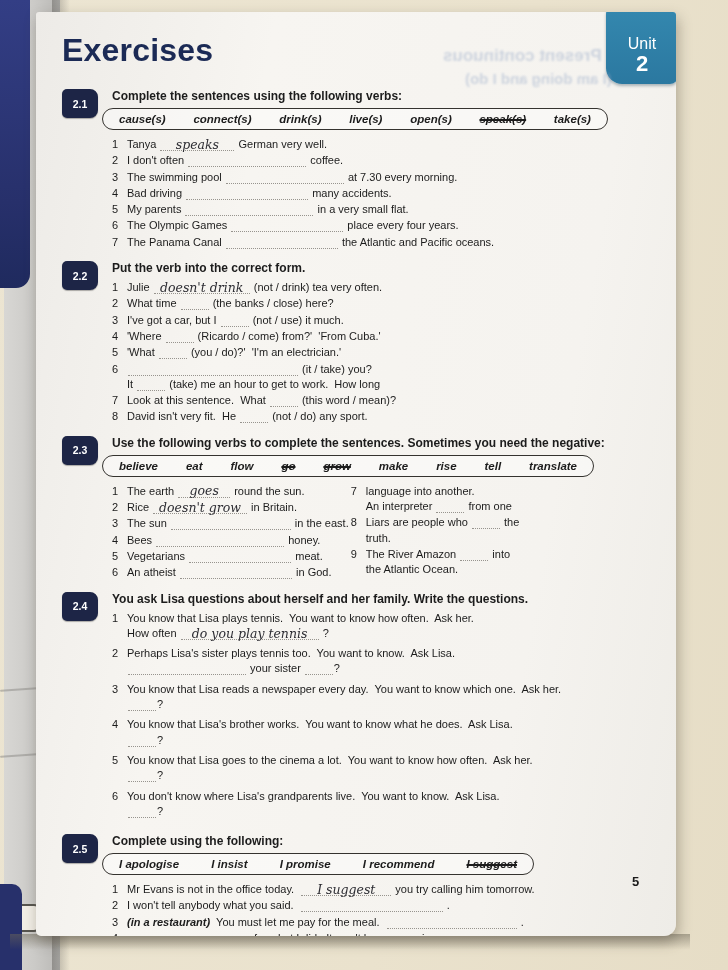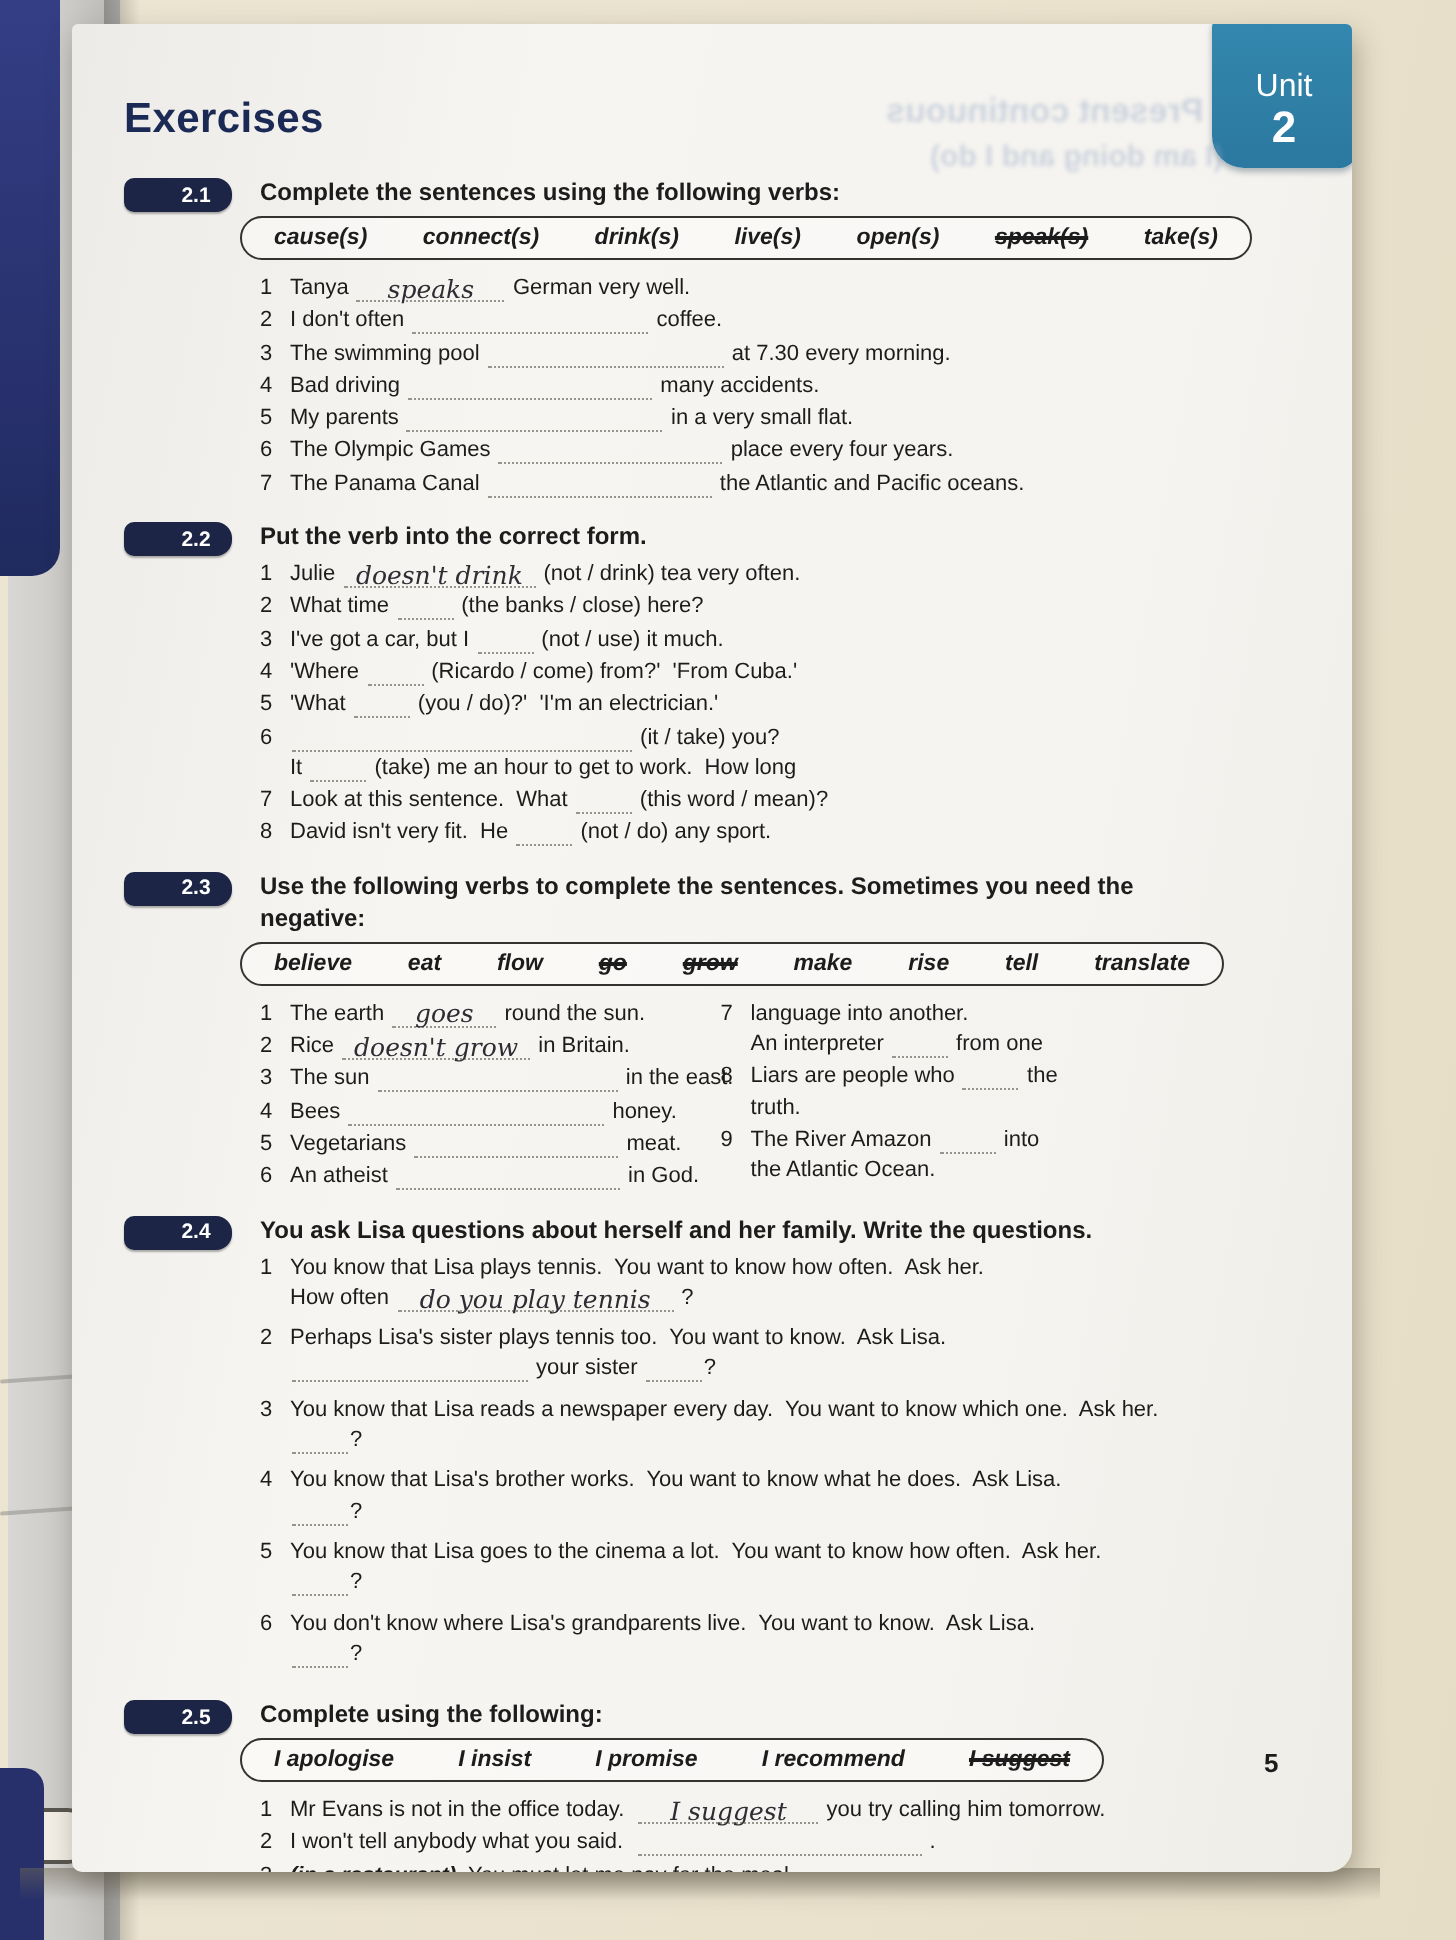--- a/index.html
+++ b/index.html
@@ -32,30 +32,30 @@
     background:linear-gradient(180deg,#3488af,#2b78a0);
     border-radius:8px 6px 8px 16px;box-shadow:0 2px 3px rgba(30,60,80,.35);
     display:flex;flex-direction:column;align-items:center;justify-content:flex-end;
     color:#fff;padding-bottom:8px;box-sizing:border-box;}
   .unit-tab .u-label{font-size:16px;line-height:16px;}
   .unit-tab .u-num{font-size:22px;font-weight:bold;line-height:24px;}
   .ghost{position:absolute;transform:scaleX(-1);color:#8fa3c4;opacity:.40;
     filter:blur(1.1px);font-weight:bold;white-space:nowrap;}
   .ghost1{top:34px;right:74px;font-size:17px;}
   .ghost2{top:58px;right:64px;font-size:15px;}
-  .page-title{position:absolute;left:26px;top:36px;font-size:21px;font-weight:bold;
+  .page-title{position:absolute;left:26px;top:20px;font-size:32px;font-weight:bold;
     color:#1b2a55;letter-spacing:.2px;}
   .page-number{position:absolute;left:596px;top:862px;font-size:13px;font-weight:bold;}
   
   #exercises{position:absolute;left:26px;top:76px;width:592px;}
   .ex-row{display:flex;margin-bottom:9px;}
-  .ex-badge{flex:0 0 36px;height:17px;margin-top:1px;background:#1d2546;color:#fff;
+  .ex-badge{flex:0 0 36px;height:29px;margin-top:1px;background:#1d2546;color:#fff;
     font-size:10.5px;font-weight:bold;border-radius:5px 8px 8px 5px;
     display:flex;align-items:center;justify-content:center;
-    box-shadow:0 1px 1px rgba(0,0,0,.3);padding-left:18px;}
+    box-shadow:0 1px 1px rgba(0,0,0,.3);}
   .ex-content{flex:1;margin-left:14px;padding-right:34px;}
   .instruction{font-size:12px;font-weight:bold;line-height:16px;margin:0 0 4px 0;}
   .verb-box{display:flex;justify-content:space-between;align-items:center;
     border:1.6px solid #35332f;border-radius:14px;padding:4px 16px;
     margin:1px 0 7px -10px;background:rgba(255,255,255,.4);font-style:italic;}
   .verb{font-size:11.5px;font-weight:bold;white-space:pre;}
   .struck{text-decoration:line-through;text-decoration-thickness:1.5px;}
   .cols{display:flex;}
   .col{display:block;}
   .item{display:flex;margin-bottom:1px;}

